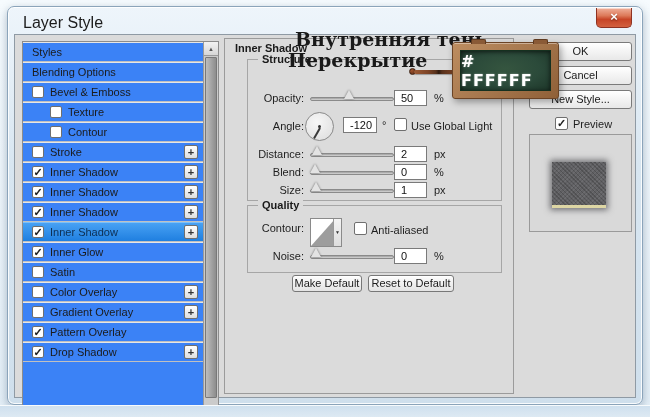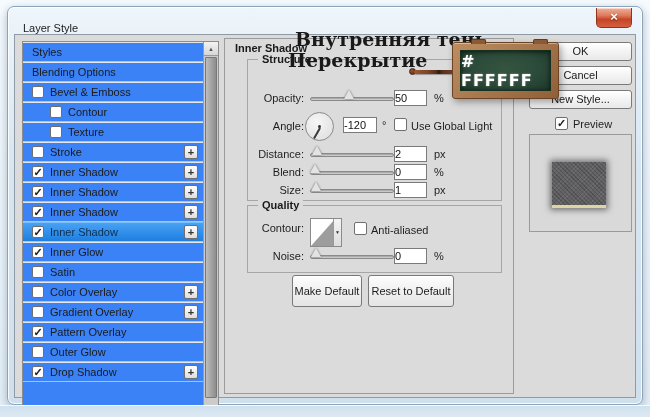--- a/index.html
+++ b/index.html
@@ -13,21 +13,21 @@
     background:linear-gradient(180deg,#cfe0ee,#dde9f3); border-top:1px solid #f7fafc; }
 
   
   .window { position:absolute; left:7px; top:6px; width:636px; height:399px;
     border-radius:7px;
     background:linear-gradient(180deg,#eef5fb 0%,#d8e6f1 40%,#cfdfec 100%);
     border:1px solid #8ba4ba;
     box-shadow:0 3px 10px rgba(50,80,110,.38), inset 0 0 0 1px rgba(255,255,255,.85);
   }
   .titlebar { position:absolute; left:0; top:0; right:0; height:27px; }
-  .title { position:absolute; left:15px; top:15px; font-size:11px; color:#1c1c1c; }
+  .title { position:absolute; left:15px; top:7px; font-size:16px; color:#1c1c1c; }
   .close-btn { position:absolute; right:10px; top:1px; width:36px; height:20px;
     background:linear-gradient(180deg,#f0b09b 0%,#dd7a5a 40%,#c74527 60%,#d2603f 100%);
     border:1px solid #8e3222; border-top:none; border-radius:0 0 5px 5px;
     color:#fff; font-weight:bold; font-size:13px; text-align:center; line-height:18px;
     text-shadow:0 1px 2px rgba(0,0,0,.45); box-shadow:inset 0 1px 0 rgba(255,255,255,.5); cursor:pointer; }
 
   .content { position:absolute; left:6px; right:6px; top:27px; bottom:6px;
     background:#dbdbdb; border:1px solid #8f9aa4; }
 
   
@@ -87,40 +87,40 @@
   .spin i { font-style:normal; font-size:5px; line-height:4px; color:#333; }
   .swatch { position:absolute; left:159px; top:1px; width:27px; height:15px;
     background:#ffffff; border:1px solid #7a7a7a; cursor:pointer; }
   .track { position:absolute; left:62px; top:7px; width:84px; height:4px;
     background:linear-gradient(180deg,#9d9d9d,#d8d8d8); border:1px solid #8a8a8a; border-radius:2px; cursor:pointer; }
   .thumb { position:absolute; top:-8px; width:0; height:0; margin-left:-5px;
     border-left:5px solid transparent; border-right:5px solid transparent;
     border-bottom:9px solid #e3e3e3; filter:drop-shadow(0 0 1px #666); }
   .vbox { position:absolute; left:146px; top:0; width:33px; height:16px;
     border:1px solid #7a7a7a; background:#fff; font-size:11px; color:#111;
-    font-family:"Liberation Sans",sans-serif; }
+    padding-left:6px; font-family:"Liberation Sans",sans-serif; }
   .unit { position:absolute; left:186px; top:2px; font-size:11px; color:#1e1e1e; }
   .dial { position:absolute; left:57px; top:0; width:29px; height:29px; border-radius:50%;
     background:radial-gradient(circle at 40% 35%,#f7f7f7,#dcdcdc); border:1px solid #8a8a8a; cursor:pointer; }
   .dial .needle { position:absolute; left:50%; top:50%; width:12px; height:2px; background:#3a3a3a;
     transform-origin:0 50%; transform:rotate(120deg); }
   .dial .dot { position:absolute; left:50%; top:50%; width:3px; height:3px; margin:-1.5px;
     background:#333; border-radius:50%; }
   .cb2 { position:absolute; width:13px; height:13px; background:#fff; border:1px solid #6f6f6f;
     border-radius:2px; font-size:11px; font-weight:bold; line-height:11px; text-align:center;
     color:#222; cursor:pointer; }
   .cblabel { position:absolute; font-size:11px; color:#1e1e1e; }
   .contour-thumb { position:absolute; left:62px; top:6px; width:32px; height:29px;
     background:#fff; border:1px solid #8a8a8a; cursor:pointer; }
   .contour-tri { position:absolute; left:0; bottom:0; width:0; height:0;
     border-left:24px solid transparent; border-bottom:27px solid #9d9d9d; }
   .contour-arrow { position:absolute; right:0; top:0; bottom:0; width:8px;
     border-left:1px solid #9a9a9a; background:linear-gradient(#f4f4f4,#ddd);
     font-size:5px; color:#333; text-align:center; line-height:27px; }
-  .ps-btn { position:absolute; height:32px; background:linear-gradient(#fdfdfd,#e4e4e4);
+  .ps-btn { position:absolute; height:17px; background:linear-gradient(#fdfdfd,#e4e4e4);
     border:1px solid #787878; border-radius:3px; font-size:11px; color:#1c1c1c;
     text-align:center; line-height:15px; cursor:pointer; box-shadow:inset 0 1px 0 #fff; }
 
   
   .rightcol { position:absolute; left:514px; top:0; width:103px; }
   .dlg-btn { position:absolute; left:0; width:103px; height:19px;
     background:linear-gradient(#ffffff,#e8e8e8); border:1px solid #7a7a7a; border-radius:3px;
     font-size:11px; color:#1a1a1a; text-align:center; line-height:17px; cursor:pointer;
     box-shadow:inset 0 1px 0 #fff; }
   .preview-row { position:absolute; left:26px; top:82px; display:flex; align-items:center; gap:5px; }
@@ -175,26 +175,26 @@
           </div>
           <div class="srow">
             <span>Blending Options</span>
           </div>
           <div class="srow">
             <span class="cb"></span>
             <span>Bevel &amp; Emboss</span>
           </div>
           <div class="srow ind">
             <span class="cb"></span>
+            <span>Texture</span>
+          </div>
+          <div class="srow ind">
+            <span class="cb"></span>
             <span>Contour</span>
           </div>
-          <div class="srow ind">
-            <span class="cb"></span>
-            <span>Texture</span>
-          </div>
           <div class="srow">
             <span class="cb"></span>
             <span>Stroke</span>
             <span class="plus">+</span>
           </div>
           <div class="srow">
             <span class="cb">✓</span>
             <span>Inner Shadow</span>
             <span class="plus">+</span>
           </div>
@@ -227,24 +227,20 @@
             <span class="plus">+</span>
           </div>
           <div class="srow">
             <span class="cb"></span>
             <span>Gradient Overlay</span>
             <span class="plus">+</span>
           </div>
           <div class="srow">
             <span class="cb">✓</span>
             <span>Pattern Overlay</span>
-          </div>
-          <div class="srow">
-            <span class="cb"></span>
-            <span>Outer Glow</span>
           </div>
           <div class="srow">
             <span class="cb">✓</span>
             <span>Drop Shadow</span>
             <span class="plus">+</span>
           </div>
         </div>
       <div class="sscroll">
         <div class="sbtn up">▲</div>
         <div class="sthumb"></div>

